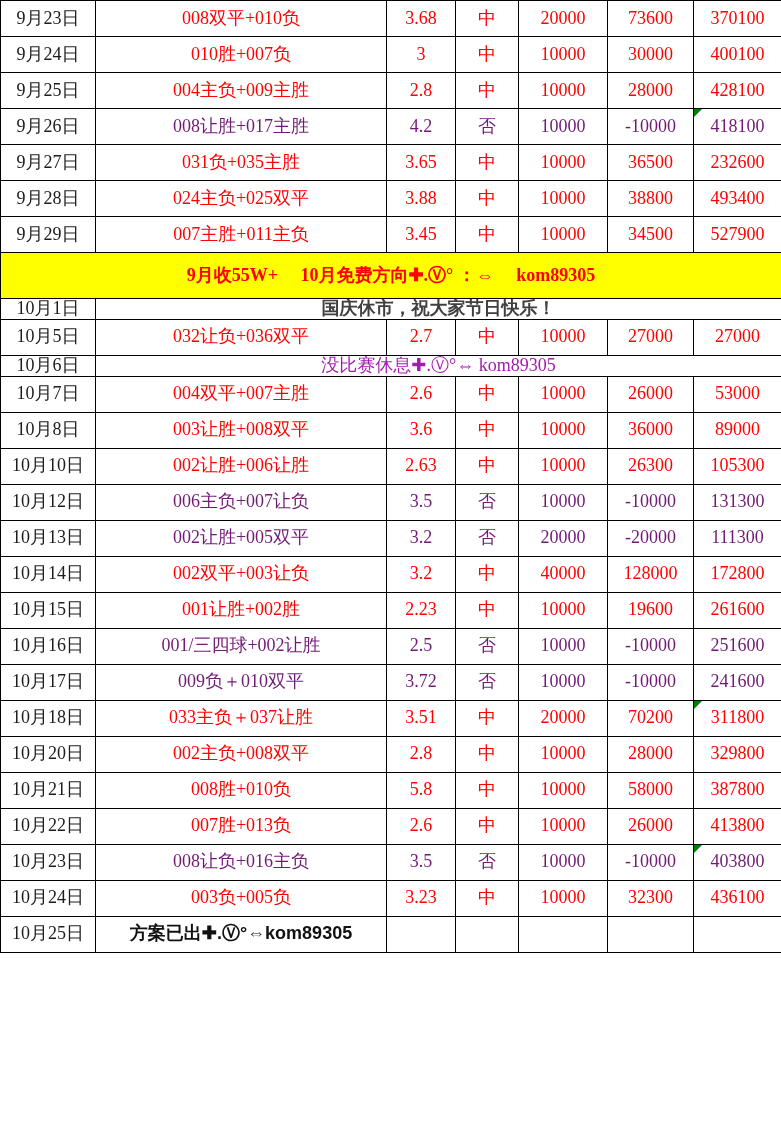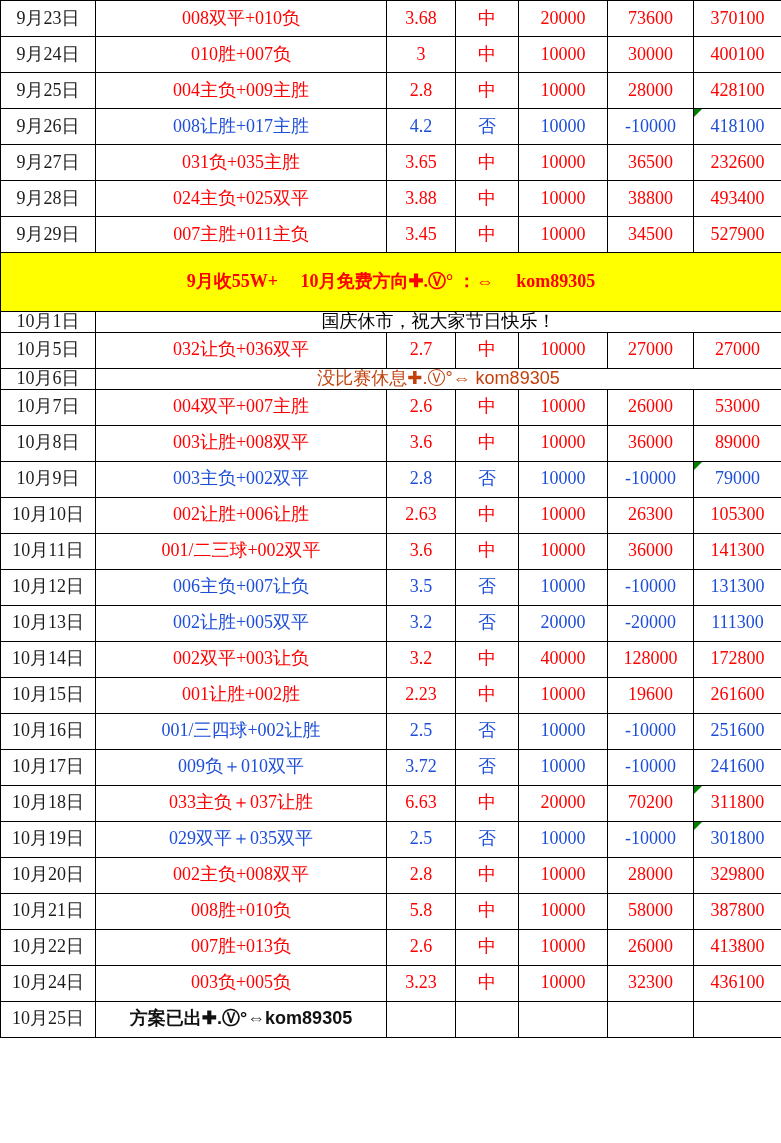--- a/index.html
+++ b/index.html
@@ -11,30 +11,30 @@
     border-collapse:collapse; table-layout:fixed; width:781px;padding-left:17px;
   }
   table.record td {
     border:1px solid #000000; padding:0; text-align:center;
     vertical-align:middle; position:relative; overflow:hidden;
     font-size:18px; line-height:1.1; white-space:nowrap;
   }
   tr.bet { height:36px; }
   td.date { color:#1c1c1c; font-size:17px; }
   tr.win  td.col { color:#ff0000; }
-  tr.lose td.col { color:#1d4ed8;margin-top:14px; }
-  tr.banner-row { height:59px; }
+  tr.lose td.col { color:#701a75;margin-top:14px; }
+  tr.banner-row { height:46px; }
   td.banner {
     background:#ffff00; color:#ff0000; font-weight:bold; font-size:20px;
     white-space:pre; border-left:1px solid #000; border-right:1px solid #000;
   }
   tr.notice-row { height:20px; }
-  td.notice-red   { color:#000000; font-weight:normal; font-size:19px; }
-  td.notice-black { color:#c2410c; font-size:19px;
-    font-family:Liberation Sans, sans-serif; }
+  td.notice-red   { color:#404040; font-weight:bold; font-size:19px; }
+  td.notice-black { color:#a21caf; font-size:19px;
+    font-family:Liberation Serif, serif; }
   tr.footer-row { height:36px; }
   td.footer-text {
     color:#111111; font-weight:bold; font-size:19px;
     font-family:Liberation Sans, sans-serif;
   }
   .corner-marker {
     position:absolute; top:0; left:0; width:0; height:0;
     border-top:8px solid #008000; border-right:8px solid transparent;
   }
 </style>
@@ -147,47 +147,29 @@
         </tr>
         <tr class="bet win">
           <td class="date"><span>10月8日</span></td>
           <td class="col"><span>003让胜+008双平</span></td>
           <td class="col"><span>3.6</span></td>
           <td class="col"><span>中</span></td>
           <td class="col"><span>10000</span></td>
           <td class="col"><span>36000</span></td>
           <td class="col"><span>89000</span></td>
         </tr>
-        <tr class="bet lose">
-          <td class="date"><span>10月9日</span></td>
-          <td class="col"><span>003主负+002双平</span></td>
-          <td class="col"><span>2.8</span></td>
-          <td class="col"><span>否</span></td>
-          <td class="col"><span>10000</span></td>
-          <td class="col"><span>-10000</span></td>
-          <td class="col"><span>79000</span><span class="corner-marker"></span></td>
-        </tr>
         <tr class="bet win">
           <td class="date"><span>10月10日</span></td>
           <td class="col"><span>002让胜+006让胜</span></td>
           <td class="col"><span>2.63</span></td>
           <td class="col"><span>中</span></td>
           <td class="col"><span>10000</span></td>
           <td class="col"><span>26300</span></td>
           <td class="col"><span>105300</span></td>
         </tr>
-        <tr class="bet win">
-          <td class="date"><span>10月11日</span></td>
-          <td class="col"><span>001/二三球+002双平</span></td>
-          <td class="col"><span>3.6</span></td>
-          <td class="col"><span>中</span></td>
-          <td class="col"><span>10000</span></td>
-          <td class="col"><span>36000</span></td>
-          <td class="col"><span>141300</span></td>
-        </tr>
         <tr class="bet lose">
           <td class="date"><span>10月12日</span></td>
           <td class="col"><span>006主负+007让负</span></td>
           <td class="col"><span>3.5</span></td>
           <td class="col"><span>否</span></td>
           <td class="col"><span>10000</span></td>
           <td class="col"><span>-10000</span></td>
           <td class="col"><span>131300</span></td>
         </tr>
         <tr class="bet lose">
@@ -231,35 +213,26 @@
           <td class="col"><span>009负＋010双平</span></td>
           <td class="col"><span>3.72</span></td>
           <td class="col"><span>否</span></td>
           <td class="col"><span>10000</span></td>
           <td class="col"><span>-10000</span></td>
           <td class="col"><span>241600</span></td>
         </tr>
         <tr class="bet win">
           <td class="date"><span>10月18日</span></td>
           <td class="col"><span>033主负＋037让胜</span></td>
-          <td class="col"><span>6.63</span></td>
+          <td class="col"><span>3.51</span></td>
           <td class="col"><span>中</span></td>
           <td class="col"><span>20000</span></td>
           <td class="col"><span>70200</span></td>
           <td class="col"><span>311800</span><span class="corner-marker"></span></td>
         </tr>
-        <tr class="bet lose">
-          <td class="date"><span>10月19日</span></td>
-          <td class="col"><span>029双平＋035双平</span></td>
-          <td class="col"><span>2.5</span></td>
-          <td class="col"><span>否</span></td>
-          <td class="col"><span>10000</span></td>
-          <td class="col"><span>-10000</span></td>
-          <td class="col"><span>301800</span><span class="corner-marker"></span></td>
-        </tr>
         <tr class="bet win">
           <td class="date"><span>10月20日</span></td>
           <td class="col"><span>002主负+008双平</span></td>
           <td class="col"><span>2.8</span></td>
           <td class="col"><span>中</span></td>
           <td class="col"><span>10000</span></td>
           <td class="col"><span>28000</span></td>
           <td class="col"><span>329800</span></td>
         </tr>
         <tr class="bet win">
@@ -272,20 +245,29 @@
           <td class="col"><span>387800</span></td>
         </tr>
         <tr class="bet win">
           <td class="date"><span>10月22日</span></td>
           <td class="col"><span>007胜+013负</span></td>
           <td class="col"><span>2.6</span></td>
           <td class="col"><span>中</span></td>
           <td class="col"><span>10000</span></td>
           <td class="col"><span>26000</span></td>
           <td class="col"><span>413800</span></td>
+        </tr>
+        <tr class="bet lose">
+          <td class="date"><span>10月23日</span></td>
+          <td class="col"><span>008让负+016主负</span></td>
+          <td class="col"><span>3.5</span></td>
+          <td class="col"><span>否</span></td>
+          <td class="col"><span>10000</span></td>
+          <td class="col"><span>-10000</span></td>
+          <td class="col"><span>403800</span><span class="corner-marker"></span></td>
         </tr>
         <tr class="bet win">
           <td class="date"><span>10月24日</span></td>
           <td class="col"><span>003负+005负</span></td>
           <td class="col"><span>3.23</span></td>
           <td class="col"><span>中</span></td>
           <td class="col"><span>10000</span></td>
           <td class="col"><span>32300</span></td>
           <td class="col"><span>436100</span></td>
         </tr>

